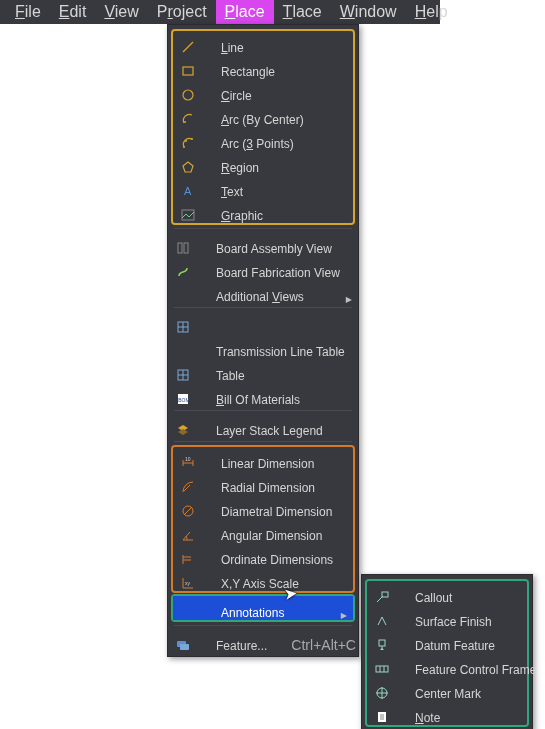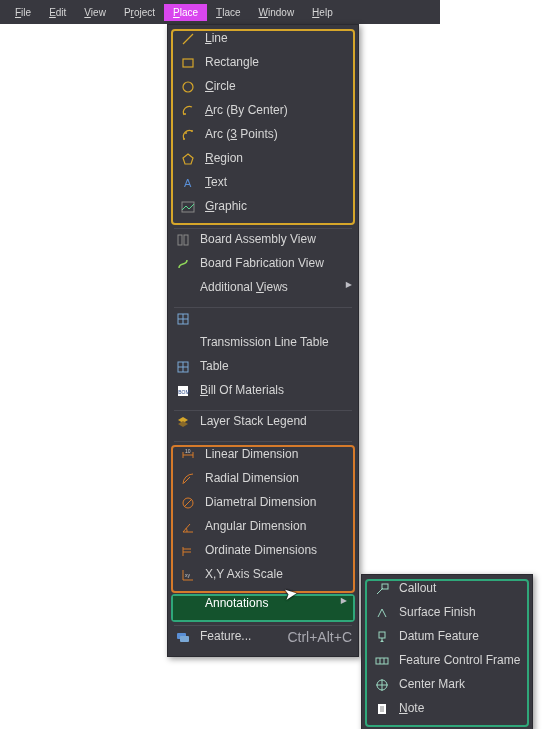--- a/index.html
+++ b/index.html
@@ -1,28 +1,28 @@
 <!DOCTYPE html>
 <html><head>
 <meta charset="utf-8">
 <style>
 * { margin: 0; padding: 0; box-sizing: border-box; font-family: "Segoe UI", Tahoma, sans-serif; }
 body { background: #fff; width: 545px; height: 729px; overflow: hidden; }
 
 .menubar { background: #38383f; height: 24px; display: flex; align-items: center; padding: 0 6px; width: 440px; }
-.menubar .m { color: #d6d6d6; font-size: 10px; padding: 3px 9px; cursor: default; }
+.menubar .m { color: #d6d6d6; font-size: 16px; padding: 3px 9px; cursor: default; }
 .menubar .m.active { background: #d946ef; color: #fff; }
 .menubar .m u { text-decoration: underline; }
 
 .dropdown { position: absolute; background: #38383f; border: 1px solid #2a2a30; padding: 3px 0; box-shadow: 2px 2px 6px rgba(0,0,0,0.4); }
 .menu1 { left: 167px; top: 24px; width: 192px; }
 .menu2 { left: 361px; top: 574px; width: 172px; }
 
-.row { display: flex; align-items: flex-start; height: 24px; padding: 0 6px 0 6px; color: #d6d6d6; font-size: 12px; cursor: default; position: relative; }
-.row.highlight { background: #14532d; color: #fff; }
+.row { display: flex; align-items: flex-end; height: 24px; padding: 0 6px 0 6px; color: #d6d6d6; font-size: 12px; cursor: default; position: relative; gap: 16px; }
+.row.highlight { background: #1d4ed8; color: #fff; }
 .row .ic { width: 18px; height: 16px; margin-right: 8px; display: flex; align-items: center; justify-content: center; flex-shrink: 0; }
 .row .lbl { flex: 1; white-space: nowrap; }
 .row .lbl u { text-decoration: underline; }
 .row .shortcut { color: #a8a8b0; font-size: 14px; margin-left: 8px; }
 .row .arrow { position: absolute; right: 6px; font-size: 8px; color: #bdbdc4; }
 
 .sep { height: 1px; background: #4a4a52; margin: 3px 6px; }
 
 .grp { border: 2px solid; border-radius: 4px; margin: 1px 3px; }
 .grp-yellow { border-color: #d6a62a; }

